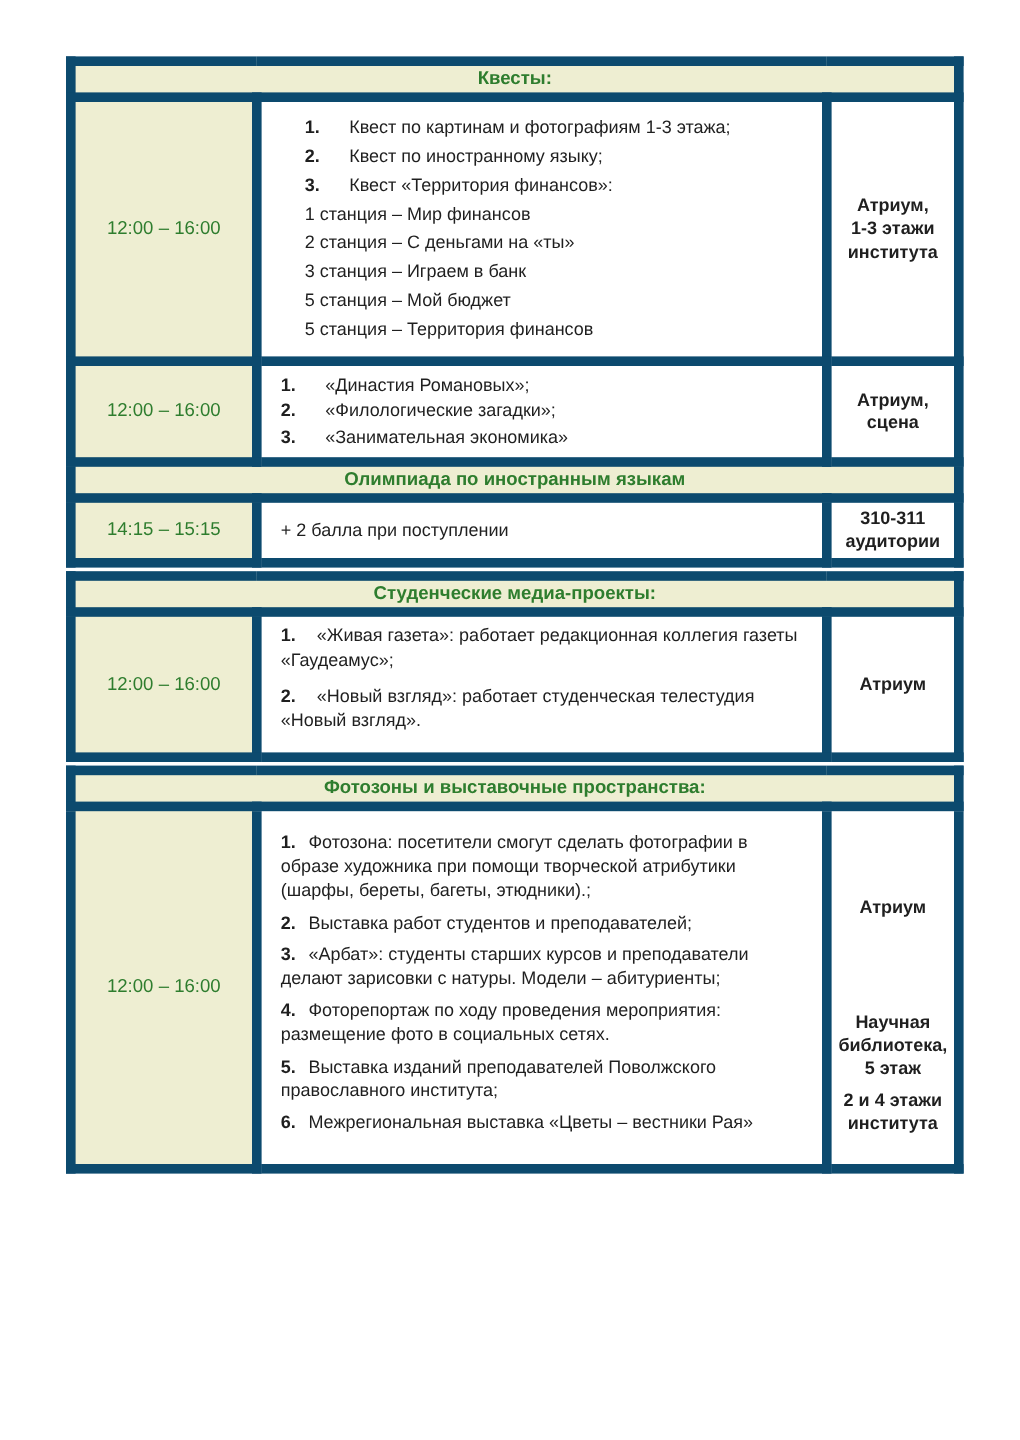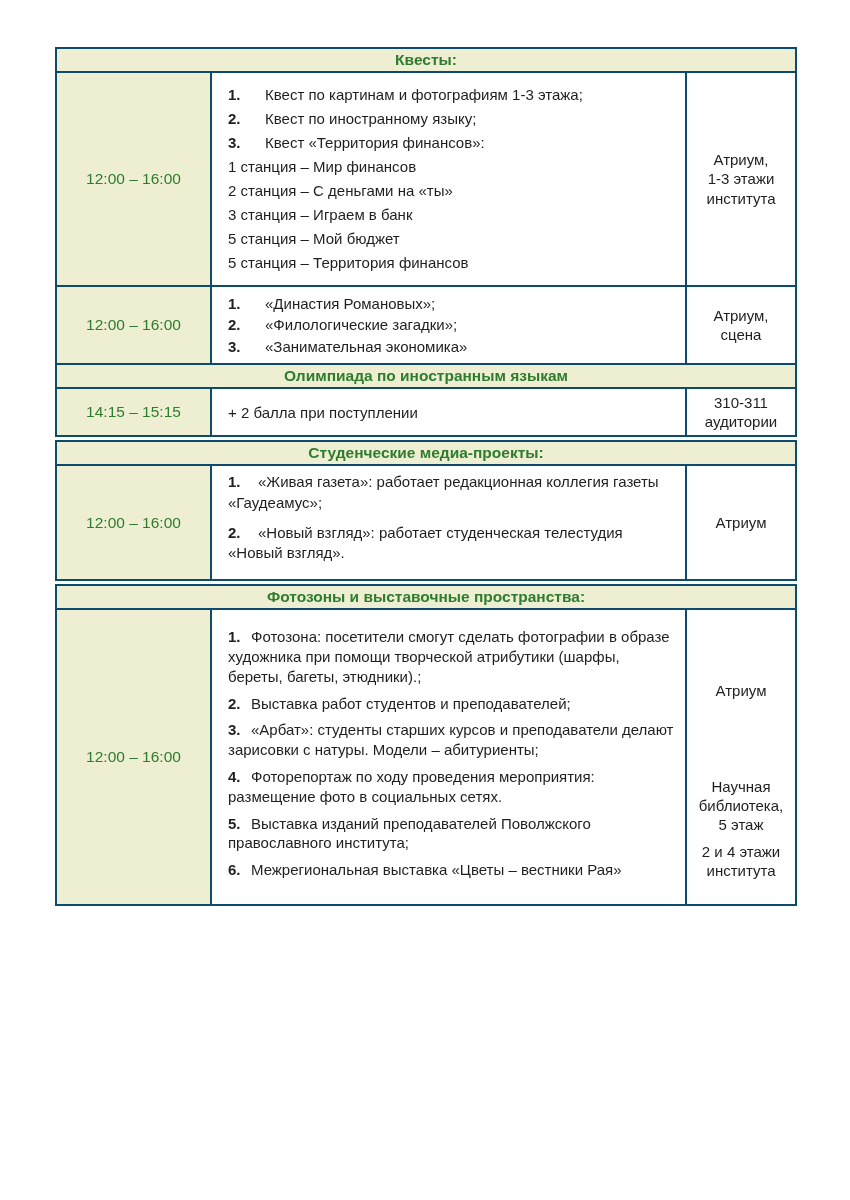--- a/index.html
+++ b/index.html
@@ -9,21 +9,21 @@
     color:#1f1f1f;
     -webkit-font-smoothing:antialiased;
   }
   .page{padding:47px 55px 0 55px;}
   table.sched{
     border-collapse:collapse;
     width:740px;
     table-layout:fixed;
   }
   table.sched + table.sched{margin-top:3px;}
-  td{border:2px solid #0c4a6e;}
+  td{border:8px solid #0c4a6e;}
   col.c-time{width:155px;}
   col.c-main{width:475px;}
   col.c-loc{width:110px;}
 
   td.hdr{
     background:#eeeed2;
     color:#2e7d2e;
     font-weight:bold;
     font-size:15.5px;
     text-align:center;
@@ -44,26 +44,27 @@
     padding:6px 10px 6px 16px;
   }
   td.loc{
     background:#ffffff;
     font-size:15px;
     text-align:center;
     vertical-align:middle;
     padding:4px 0;
     line-height:1.28;
     white-space:pre-line;
+    font-weight:bold;
   }
   .item{margin:0;}
   .num{display:inline-block;font-weight:bold;}
 
   .c-quests{height:200px;}
-  .c-quests .item{line-height:1.6;}
+  .c-quests .item{line-height:1.6;margin-left:20px;}
   .c-quests .num{min-width:37px;}
 
   .c-vict{height:60px;}
   .c-vict .item{line-height:1.42;}
   .c-vict .num{min-width:37px;}
 
   .c-oly{height:32px;vertical-align:top;padding:5px 10px 4px 55px;}
 
   .c-media{height:74px;vertical-align:top;padding-top:24px;}
   .c-media .item{line-height:1.35;margin-bottom:10px;}

